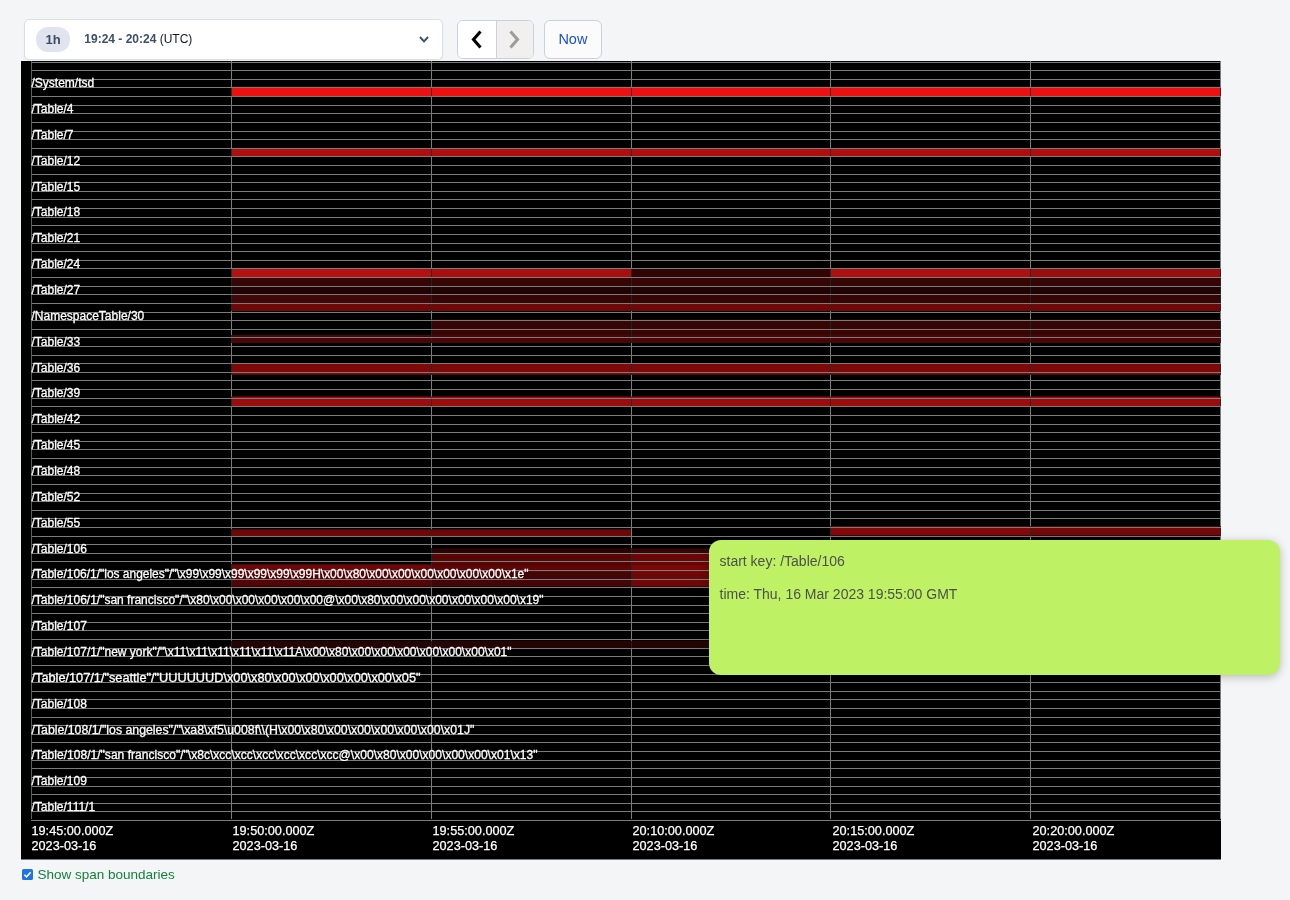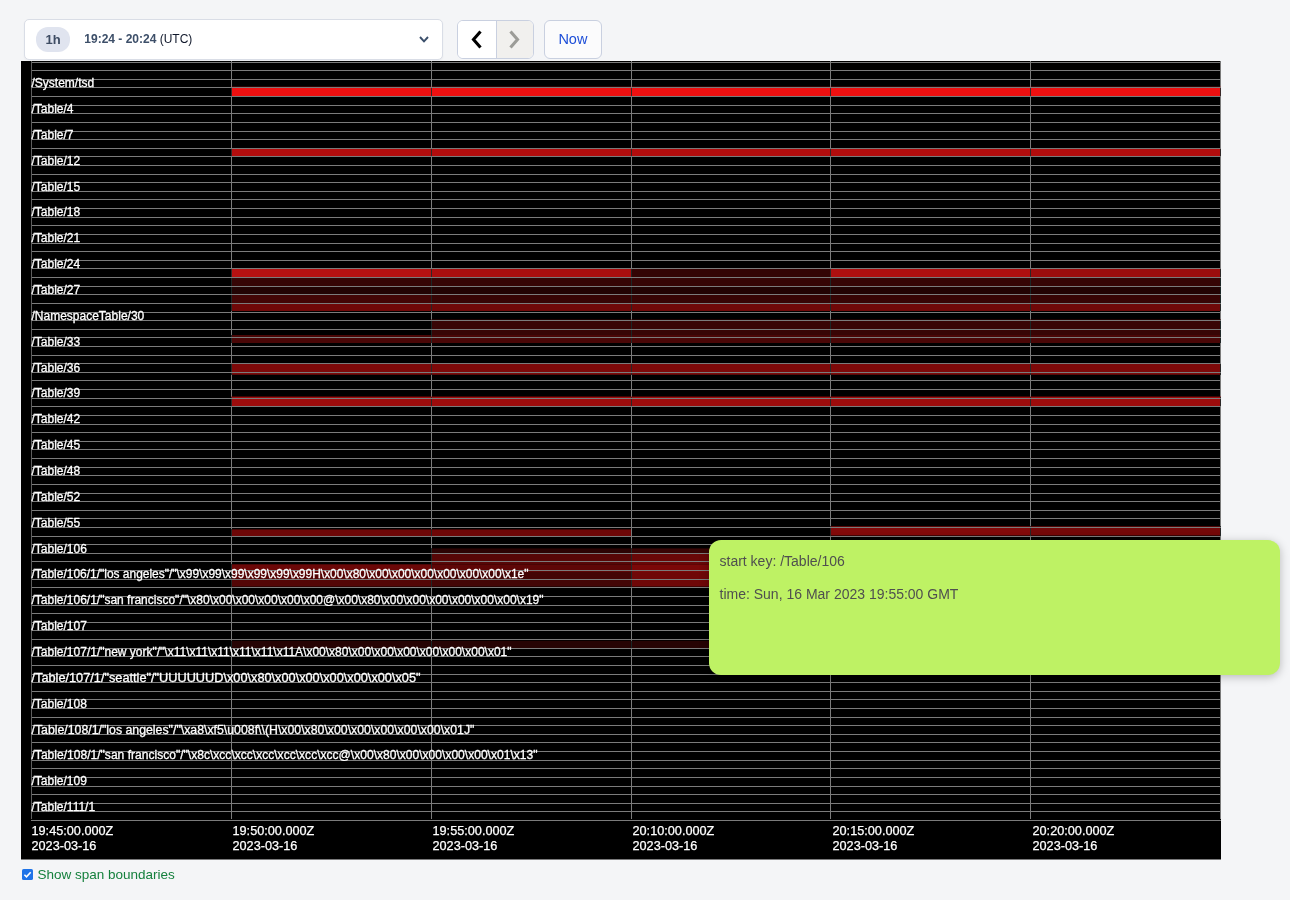--- a/index.html
+++ b/index.html
@@ -106,21 +106,21 @@
   <path d="M5.5 2.5 L12.5 10.5 L5.5 18.5" stroke="#9c9c98" stroke-width="3.1" fill="none"></path>
 </svg>
 <div class="abs" style="left:543.6px;top:20px;width:58.6px;height:38.8px;background:#fbfbfc;
      border:1px solid #c9d0e0;border-radius:6px;box-sizing:border-box;
      display:flex;align-items:center;justify-content:center;font-size:14.5px;font-weight:normal;color:#1d4ed8">Now</div>
 
 <div class="abs" style="left:709px;top:539.5px;width:571px;height:135px;background:#bef264;border-radius:12px;
      box-shadow:0 2px 10px rgba(0,0,0,.25)">
   <div style="padding:13px 0 0 10.5px;font-size:14px;line-height:16.5px;color:#4f4f4f">
     <p style="margin:0 0 17px">start key: /Table/106</p>
-    <p style="margin:0">time: Sun, 16 Mar 2023 19:55:00 GMT</p>
+    <p style="margin:0">time: Thu, 16 Mar 2023 19:55:00 GMT</p>
   </div>
 </div>
 
 <svg class="abs" style="left:22px;top:868.5px" width="11" height="11" viewBox="0 0 11 11">
   <rect x="0" y="0" width="11" height="11" rx="1.6" fill="#1e73e8"></rect>
   <path d="M2.4 5.7 L4.5 7.8 L8.7 3.2" stroke="#fff" stroke-width="1.6" fill="none"></path>
 </svg>
 <div class="abs" style="left:37.5px;top:867px;font-size:13.5px;color:#15803d">Show span boundaries</div>
 
 </body></html>

